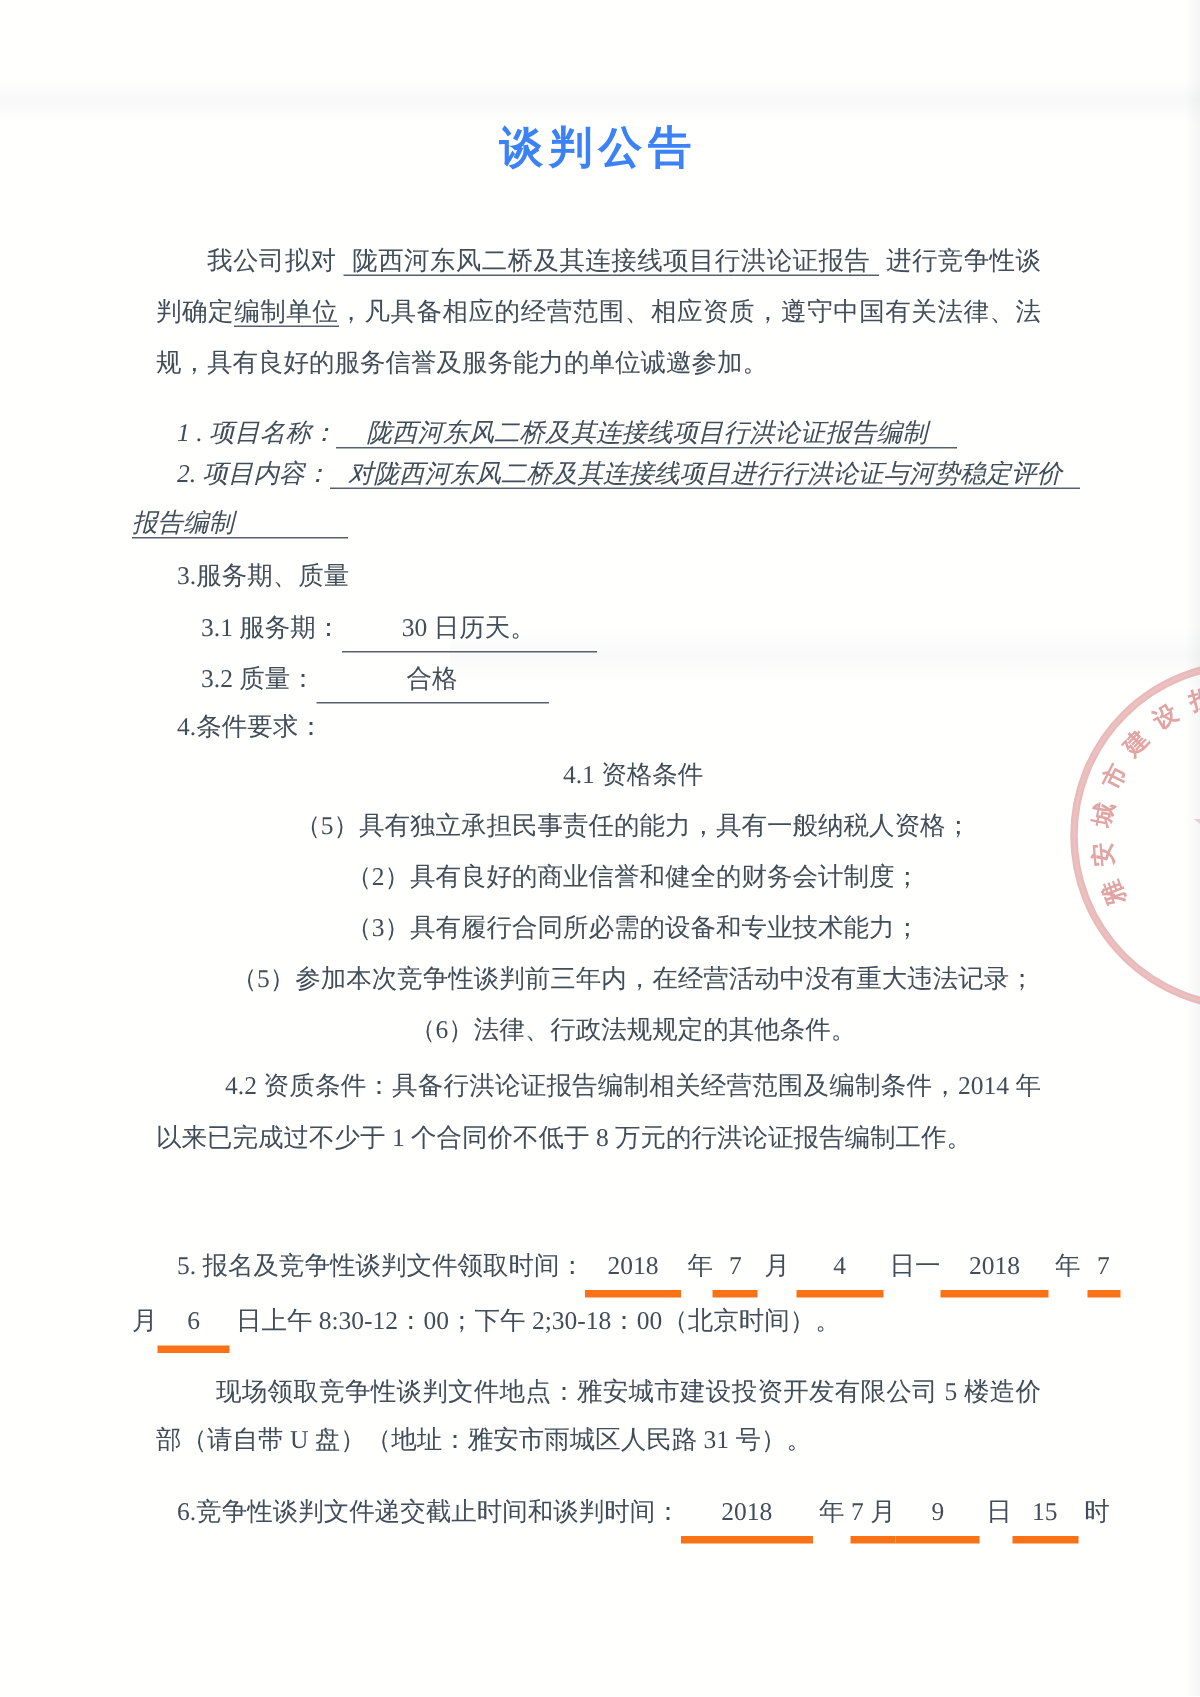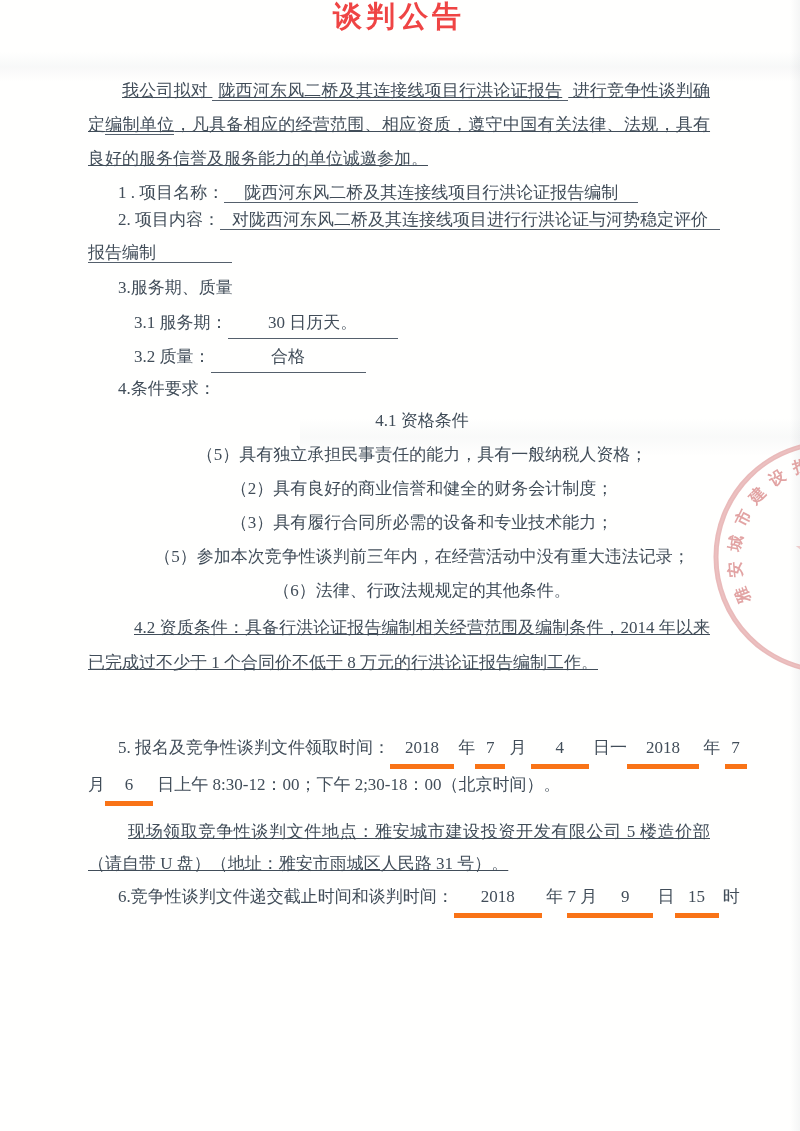--- a/index.html
+++ b/index.html
@@ -7,26 +7,26 @@
   .page{position:relative;width:800px;height:1131px;background:#fffffe;overflow:hidden;
         color:#414d59;font-size:17px;}
   
   .artifact-band{position:absolute;top:52px;left:0;right:0;height:30px;
         background:linear-gradient(180deg,transparent,rgba(150,160,170,.07),transparent);}
   .artifact-band2{position:absolute;top:418px;left:300px;right:0;height:38px;
         background:linear-gradient(180deg,transparent,rgba(150,160,170,.06),transparent);}
   .artifact-right{position:absolute;top:0;right:0;width:10px;height:100%;
         background:linear-gradient(270deg,rgba(140,150,160,.09),transparent);}
   .content{position:relative;padding:0 90px 0 88px;}
-  .title{margin:0;text-align:center;font-size:29px;line-height:32px;
-        font-weight:bold;letter-spacing:4px;color:#ef4444;}
-  .para{margin:0;text-decoration:underline;}
+  .title{margin:0;padding-top:83px;text-align:center;font-size:29px;line-height:32px;
+        font-weight:bold;letter-spacing:4px;color:#3b82f6;}
+  .para{margin:16px;}
   .intro{margin-top:42px;line-height:34px;text-indent:2em;text-align:justify;}
   .line{white-space:nowrap;}
-  .lh27{line-height:27px;}
+  .lh27{line-height:27px;font-style:italic;}
   .lh28{line-height:28px;}
   .lh30{line-height:30px;}
   .lh32{line-height:32px;}
   .lh34{line-height:34px;}
   .ind1{padding-left:30px;}
   .ind2{padding-left:46px;}
   .mt3{margin-top:3px;}  .mt6{margin-top:6px;}  .mt8{margin-top:8px;}
   .mt2{margin-top:2px;text-align:center;}  .mt1{margin-top:1px;}  .mt10{margin-top:10px;}
   .mt52{margin-top:52px;}
   .b{border-bottom:1px solid #55606c;}

